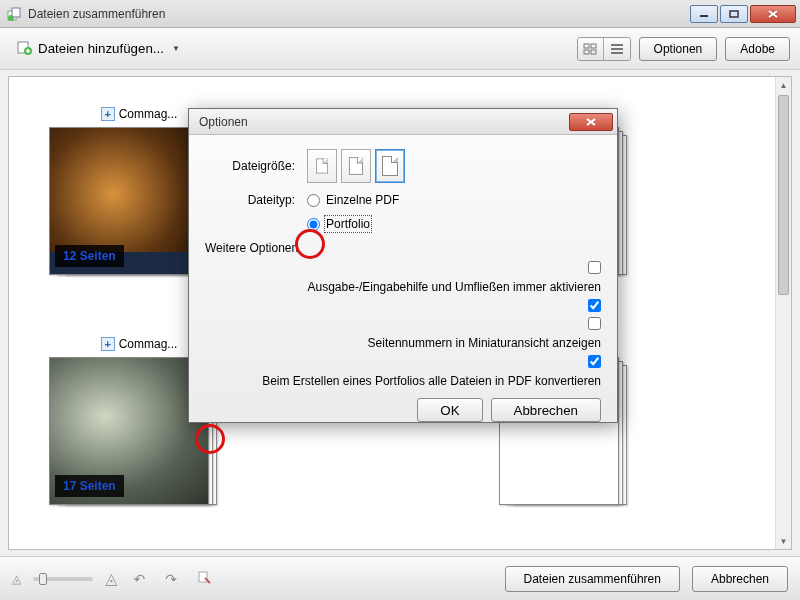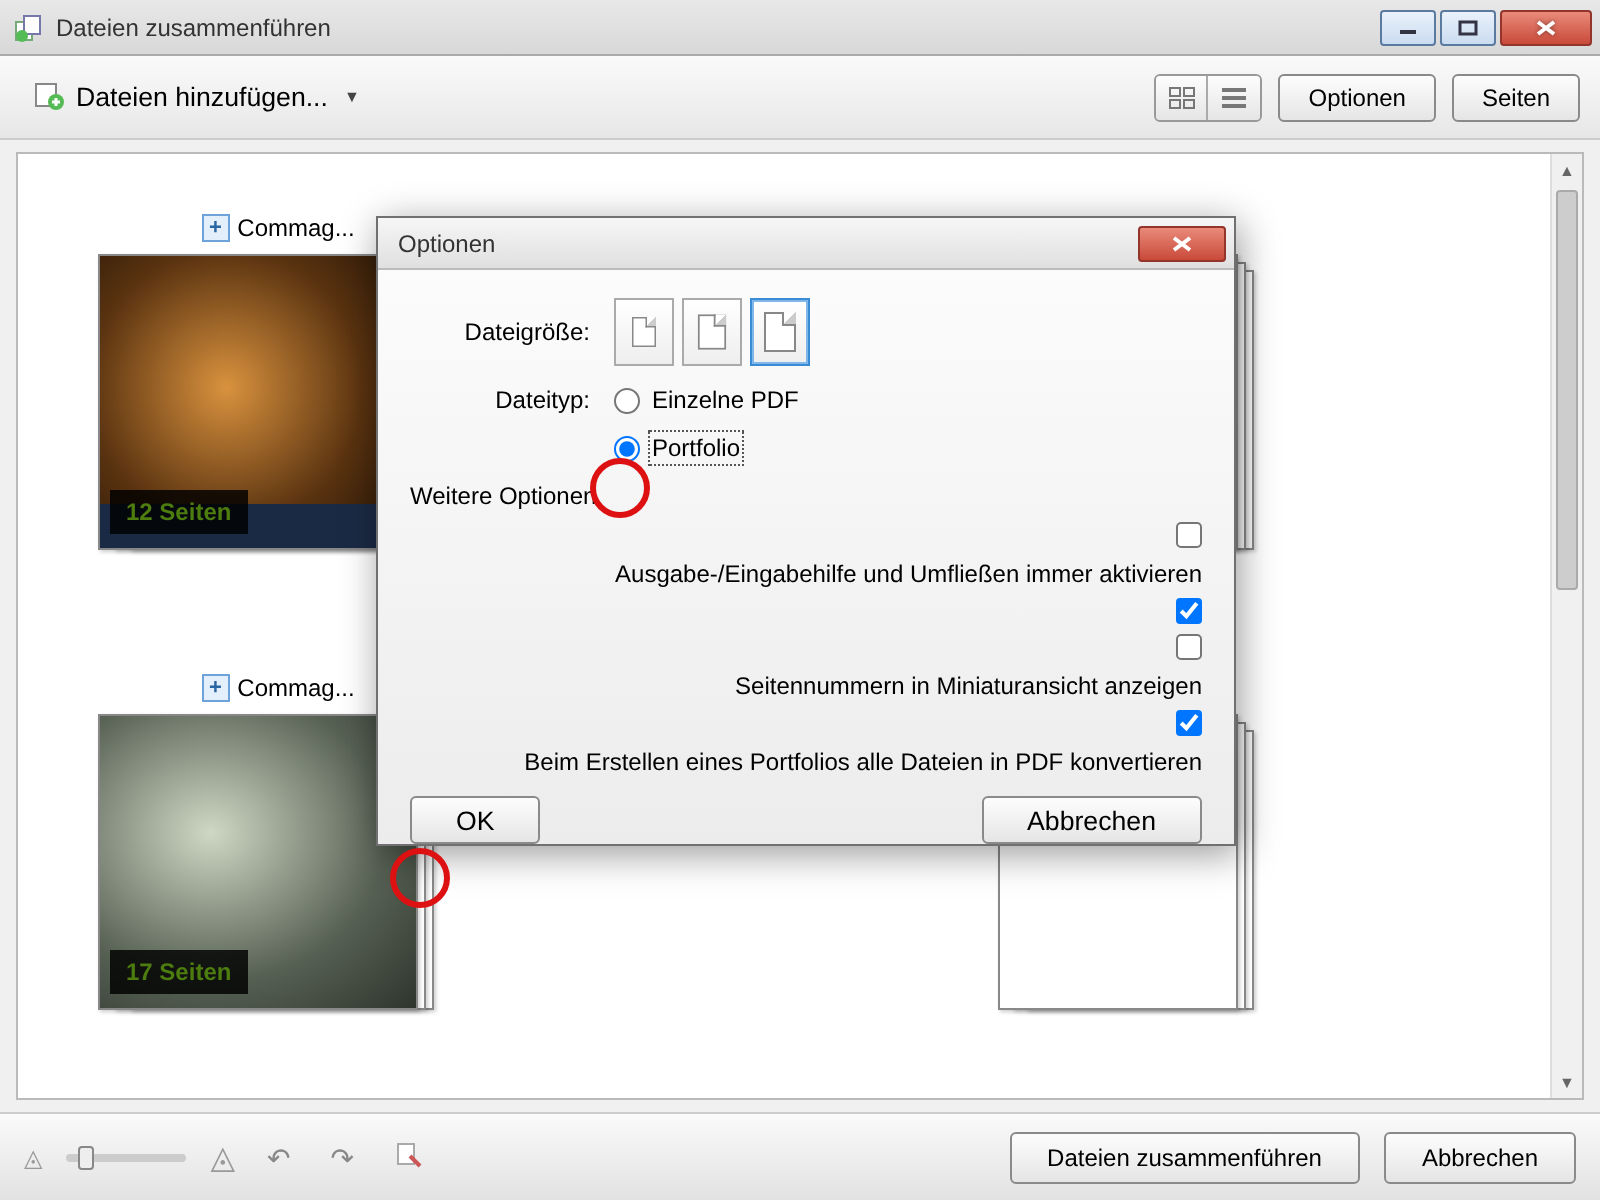--- a/index.html
+++ b/index.html
@@ -36,21 +36,21 @@
 .file-label { display:flex; align-items:center; gap:4px; margin-bottom:6px; font-size:12px; justify-content:center; }
 .add-square { width:14px; height:14px; border:1px solid #6da3d8; background:#e3f0fb; color:#2a66a3; display:inline-flex; align-items:center; justify-content:center; font-size:11px; line-height:1; font-weight:bold; }
 .thumb-stack { position:relative; width:160px; height:150px; }
 .thumb-page { position:absolute; background:#fff; border:1px solid #888; box-shadow:1px 1px 2px rgba(0,0,0,.2); }
 .thumb-page.p3 { right:-8px; top:8px; width:152px; height:140px; }
 .thumb-page.p2 { right:-4px; top:4px; width:156px; height:144px; }
 .thumb-page.p1 { right:0; top:0; width:160px; height:148px; overflow:hidden; }
 .lion-art { width:100%; height:100%; background: radial-gradient(circle at 40% 45%, #d9923e 0%, #5a3310 55%, #1a0e05 100%); position:relative; }
 .lion-caption { position:absolute; left:0; right:0; bottom:0; height:22px; background:#1b2a44; color:#ccc; font-size:7px; padding:2px 4px; }
 .gray-art { width:100%; height:100%; background: radial-gradient(ellipse at 35% 40%, #cfd8c4 0%, #566053 60%, #2f352d 100%); }
-.page-badge { position:absolute; left:6px; bottom:10px; background:rgba(0,0,0,.82); color:#4d7c0f; padding:4px 8px; font-size:12px; font-weight:bold; }
+.page-badge { position:absolute; left:6px; bottom:10px; background:rgba(0,0,0,.82); color:#1d4ed8; padding:4px 8px; font-size:12px; font-weight:bold; }
 .doc-preview { width:100%; height:100%; padding:4px; background:#fff; font-size:3px; color:#aaa; line-height:1.3; overflow:hidden; }
 .doc-preview .bar { height:6px; background:#333; margin-bottom:2px; }
 .doc-preview .col2 { display:flex; gap:3px; }
 .doc-preview .col { flex:1; }
 .doc-preview .ln { height:2px; background:#ccc; margin-bottom:1px; }
 .doc-preview .img-ph { height:30px; background:#ddd; border:1px solid #999; margin-bottom:2px; }
 .doc-preview .orange { color:#c97a2a; font-size:4px; font-weight:bold; margin:2px 0; }
 
 .footer { height: 44px; background: linear-gradient(#fafafa,#e2e2e2); border-top:1px solid #ccc; display:flex; align-items:center; padding:0 12px; gap:12px; }
 .footer-left { display:flex; align-items:center; gap:12px; }
@@ -72,21 +72,21 @@
 .size-btn { width:30px; height:34px; border:1px solid #aaa; background:linear-gradient(#fff,#eee); margin-right:4px; display:inline-flex; align-items:center; justify-content:center; }
 .size-btn.sel { border:1px solid #3b8bd4; box-shadow:0 0 0 1px #7fb7ea inset; }
 .page-glyph { width:16px; height:20px; border:1px solid #888; background:#fff; position:relative; }
 .page-glyph::after { content:""; position:absolute; right:-1px; top:-1px; width:6px; height:6px; background:linear-gradient(135deg,#fff 50%,#ccc 50%); border-left:1px solid #888; border-bottom:1px solid #888; }
 .page-glyph.s { transform:scale(.75); }
 .page-glyph.m { transform:scale(.88); }
 .radio-row { display:flex; align-items:center; gap:6px; }
 .section-title { font-size:12px; margin:4px 0 6px 0; }
 .chk-row { display:flex; align-items:flex-end; gap:6px; margin:5px 0 5px 12px; font-size:12px;flex-direction:column; }
 .chk { width:13px; height:13px; }
-.btn-row { display:flex; justify-content:space-between; gap:8px; margin-top:10px; }
+.btn-row { display:flex; justify-content:flex-end; gap:8px; margin-top:10px; }
 .dlg-btn { height:24px; padding:0 22px; background:linear-gradient(#fdfdfd,#e5e5e5); border:1px solid #8a8a8a; border-radius:3px; }
 
 .dotted-focus { outline:1px dotted #555; outline-offset:1px; }
 .red-circle { position:absolute; border:3px solid #d11; border-radius:50%; pointer-events:none; }
 .red-circle.c1 { left:295px; top:229px; width:30px; height:30px; }
 .red-circle.c2 { left:195px; top:424px; width:30px; height:30px; }
 .dropdown-caret { font-size:8px; color:#444; margin-left:2px; }
 </style>
 </head>
 <body>
@@ -147,21 +147,21 @@
         </button>
       <button class="view-btn">
           <svg width="14" height="12">
             <line x1="1" y1="2" x2="13" y2="2" stroke="#777" stroke-width="2"></line>
             <line x1="1" y1="6" x2="13" y2="6" stroke="#777" stroke-width="2"></line>
             <line x1="1" y1="10" x2="13" y2="10" stroke="#777" stroke-width="2"></line>
           </svg>
         </button>
     </div>
     <button class="std-btn">Optionen</button>
-    <button class="std-btn">Seiten</button>
+    <button class="std-btn">Adobe</button>
   </div>
 
   <div class="content-area">
     <div class="thumbs-grid">
       <div class="file-item">
         <div class="file-label">
             <span class="add-square">+</span>
             <span>Commag...</span>
           </div>
         <div class="thumb-stack">

